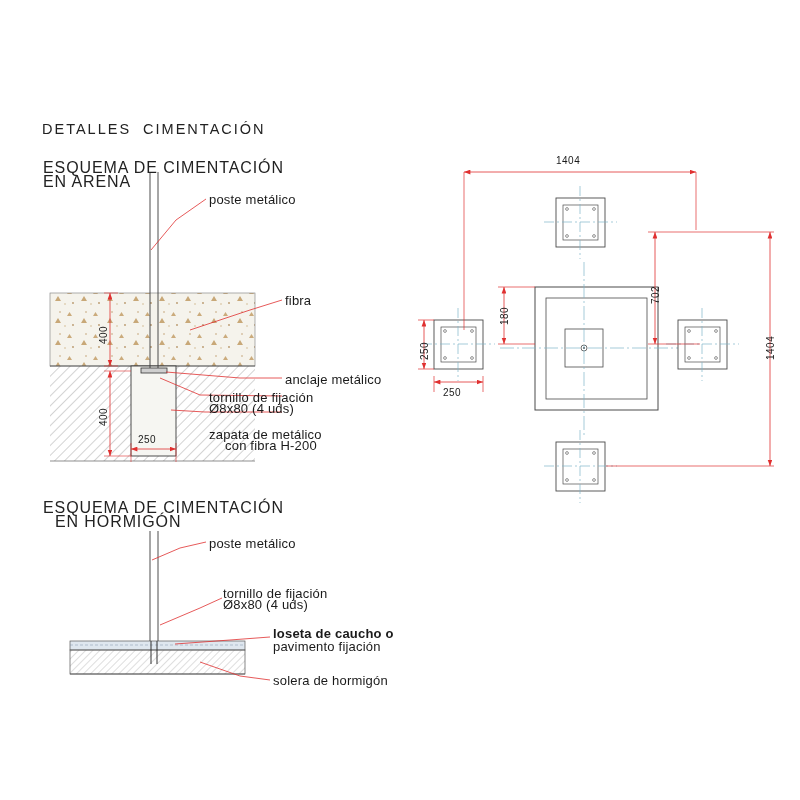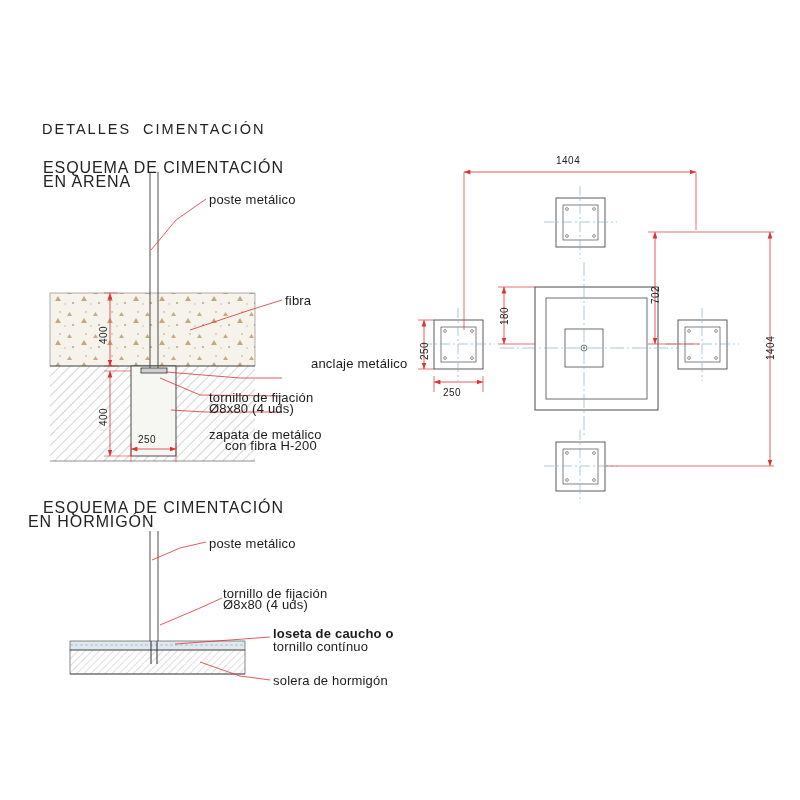--- a/index.html
+++ b/index.html
@@ -208,39 +208,39 @@
       <line x1="483" y1="376" x2="483" y2="392" stroke="#e03030" stroke-width="0.7"></line>
     </g>
   </svg>
 
   <div class="lbl title" style="left:42px;top:120px;">DETALLES  CIMENTACIÓN</div>
 
   <div class="lbl subtitle" style="left:43px;top:148px;">ESQUEMA DE CIMENTACIÓN</div>
   <div class="lbl subtitle" style="left:43px;top:162px;">EN ARENA</div>
 
   <div class="lbl subtitle" style="left:43px;top:488px;">ESQUEMA DE CIMENTACIÓN</div>
-  <div class="lbl subtitle" style="left:28px;top:502px;">EN HORMIGÓN</div>
+  <div class="lbl subtitle" style="left:55px;top:502px;">EN HORMIGÓN</div>
 
   <div class="lbl note" style="left:209px;top:192px;">poste metálico</div>
   <div class="lbl note" style="left:285px;top:293px;">fibra</div>
-  <div class="lbl note" style="left:285px;top:356px;margin-left:26px;">anclaje metálico</div>
+  <div class="lbl note" style="left:285px;top:372px;">anclaje metálico</div>
   <div class="lbl note" style="left:209px;top:390px;">tornillo de fijación</div>
   <div class="lbl note" style="left:209px;top:401px;">Ø8x80 (4 uds)</div>
   <div class="lbl note" style="left:209px;top:427px;">zapata de metálico</div>
   <div class="lbl note" style="left:209px;top:438px;margin-left:16px;">con fibra H-200</div>
 
   <div class="lbl dim vert" style="left:98px;top:344px;">400</div>
   <div class="lbl dim vert" style="left:98px;top:426px;">400</div>
   <div class="lbl dim" style="left:138px;top:434px;">250</div>
 
   <div class="lbl note" style="left:209px;top:536px;">poste metálico</div>
   <div class="lbl note" style="left:223px;top:586px;">tornillo de fijación</div>
   <div class="lbl note" style="left:223px;top:597px;">Ø8x80 (4 uds)</div>
   <div class="lbl note" style="left:273px;top:626px;font-weight:bold;">loseta de caucho o</div>
-  <div class="lbl note" style="left:273px;top:639px;">tornillo contínuo</div>
+  <div class="lbl note" style="left:273px;top:639px;">pavimento fijación</div>
   <div class="lbl note" style="left:273px;top:673px;">solera de hormigón</div>
 
   <div class="lbl dim" style="left:556px;top:155px;">1404</div>
   <div class="lbl dim vert" style="left:765px;top:360px;">1404</div>
   <div class="lbl dim vert" style="left:650px;top:304px;">702</div>
   <div class="lbl dim vert" style="left:499px;top:325px;">180</div>
   <div class="lbl dim vert" style="left:419px;top:360px;">250</div>
   <div class="lbl dim" style="left:443px;top:387px;">250</div>
 
 </div>

